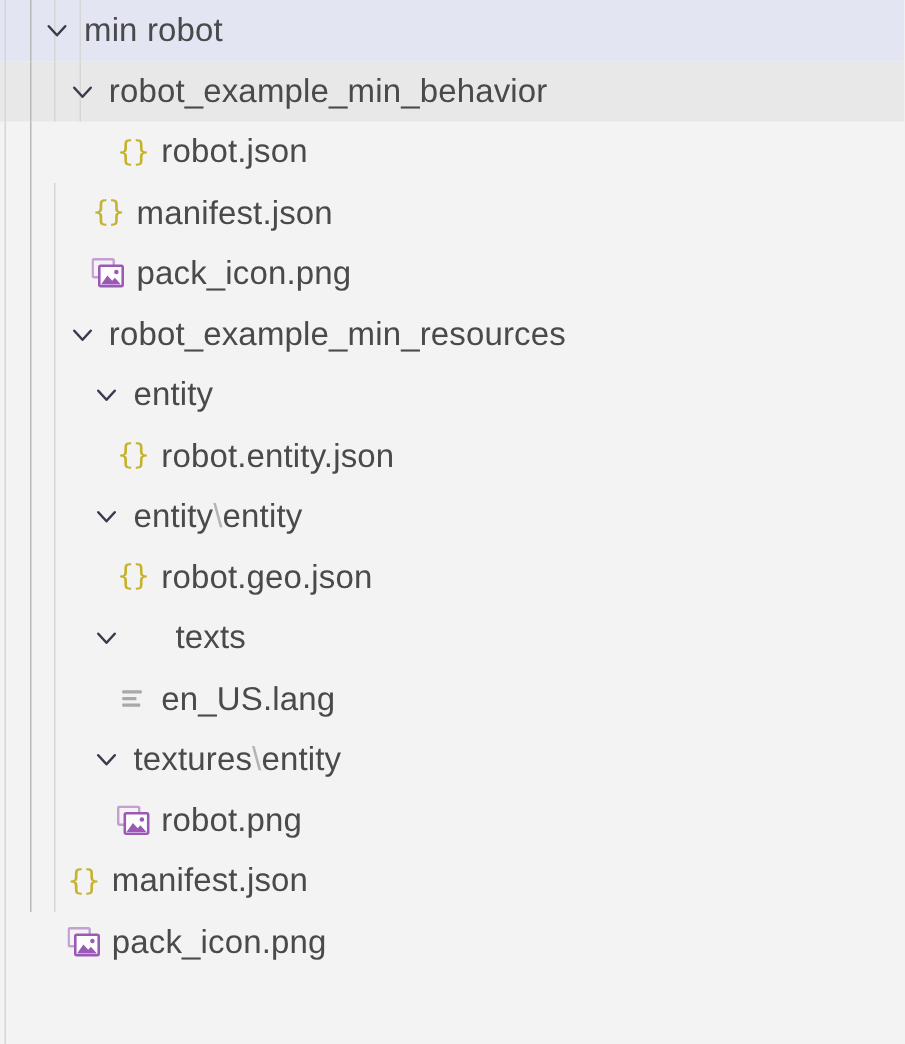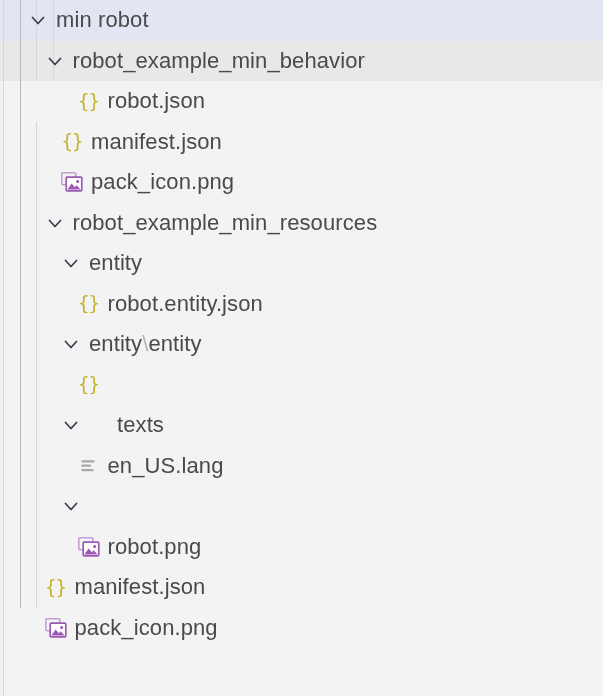--- a/index.html
+++ b/index.html
@@ -196,20 +196,21 @@
           </svg>
         </span>
         <span class="name"><span>entity</span><span class="sep">\</span><span>entity</span></span>
       </div>
     </div>
     <div class="row">
       <div class="label-wrap" style="margin-left: 76.5px;">
         <span class="icon">
           <span class="icon-json">{}</span>
         </span>
+        <span class="name">robot.geo.json</span>
       </div>
     </div>
     <div class="row">
       <div class="label-wrap" style="margin-left: 60px; gap: 28px;">
         <span class="chev">
           <svg width="22" height="22" viewBox="0 0 22 22">
             <path d="M5.5 8.5 L11 14.5 L16.5 8.5" fill="none" stroke="#3b3b4f" stroke-width="1.7" stroke-linecap="round" stroke-linejoin="round"></path>
           </svg>
         </span>
         <span class="name">texts</span>
@@ -227,20 +228,21 @@
         <span class="name">en_US.lang</span>
       </div>
     </div>
     <div class="row">
       <div class="label-wrap" style="margin-left: 60px;">
         <span class="chev">
           <svg width="22" height="22" viewBox="0 0 22 22">
             <path d="M5.5 8.5 L11 14.5 L16.5 8.5" fill="none" stroke="#3b3b4f" stroke-width="1.7" stroke-linecap="round" stroke-linejoin="round"></path>
           </svg>
         </span>
+        <span class="name"><span>textures</span><span class="sep">\</span><span>entity</span></span>
       </div>
     </div>
     <div class="row">
       <div class="label-wrap" style="margin-left: 76.5px;">
         <span class="icon">
           <svg width="22" height="20" viewBox="0 0 22 20">
             <rect x="0.8" y="0.8" width="14" height="12" rx="1" fill="none" stroke="#9b59b6" stroke-width="1.6" opacity="0.55"></rect>
             <rect x="5.2" y="5.2" width="15.6" height="13.6" rx="1" fill="#fdfdfd" stroke="#9b59b6" stroke-width="1.7"></rect>
             <circle cx="16.6" cy="9.4" r="1.5" fill="#9b59b6"></circle>
             <path d="M6.4 17.6 L10.6 11.6 L13.8 15.2 L15.6 13.2 L19.6 17.6 Z" fill="#9b59b6"></path>

